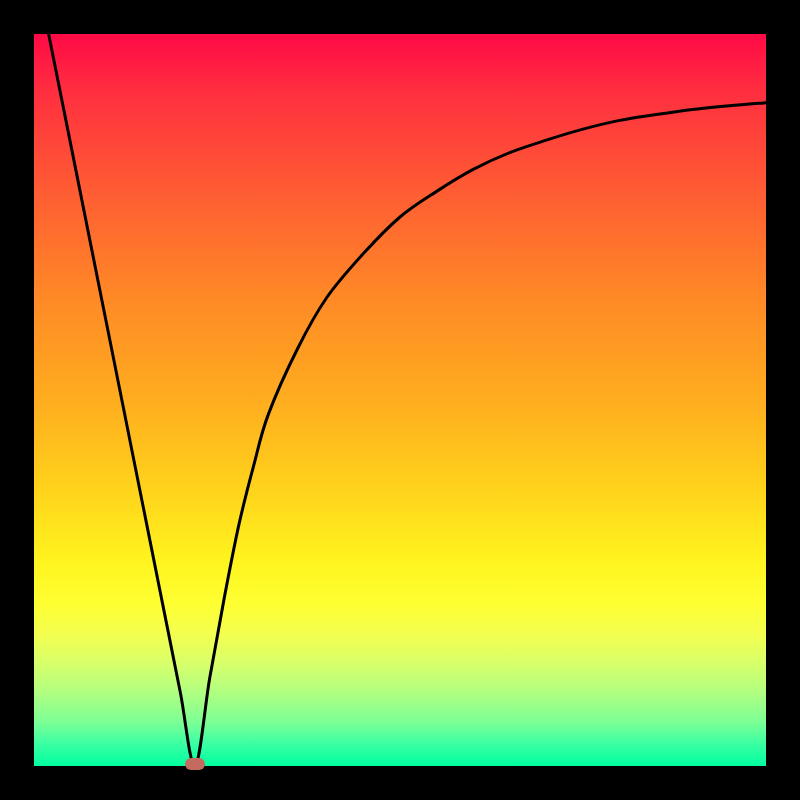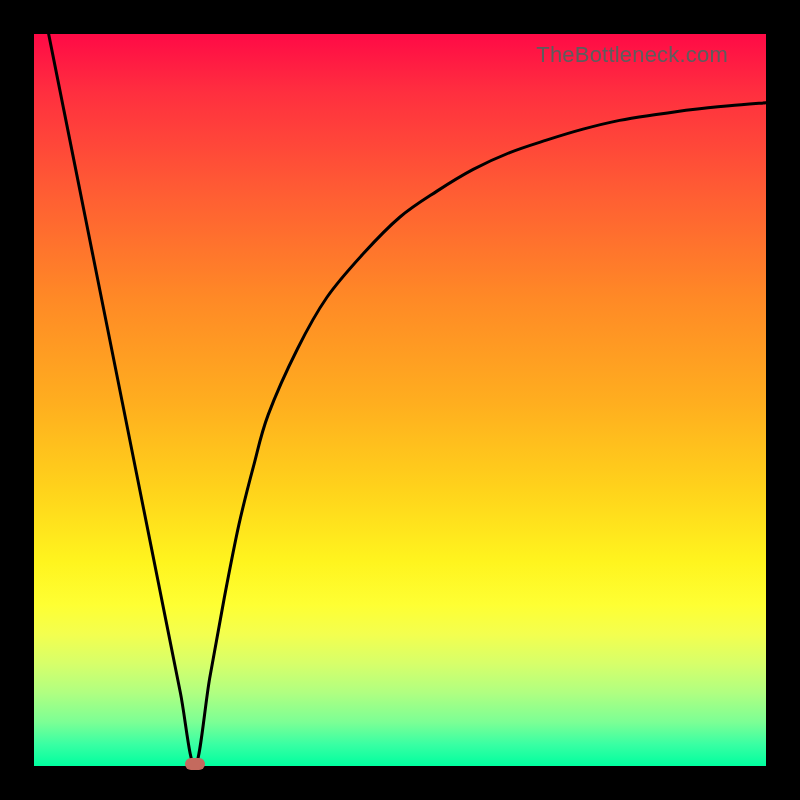--- a/index.html
+++ b/index.html
@@ -57,19 +57,18 @@
     height: 12px;
     background: #c46a5e;
     border-radius: 6px / 6px;
   }
 </style>
 </head>
 <body>
 
 <div class="wrapper">
   <div class="plot">
-    <div class="attribution">TheBottleneck.com</div>
     <svg class="curve" viewBox="0 0 732 732" preserveAspectRatio="none">
       <path d="M 14.64 0 C 17.080000000000002 12.199999999999989, 24.400000000000002 48.79999999999994, 29.28 73.19999999999993 C 34.160000000000004 97.59999999999992, 39.04 121.99999999999996, 43.92 146.39999999999998 C 48.800000000000004 170.79999999999998, 53.68 195.20000000000002, 58.56 219.60000000000002 C 63.440000000000005 244.00000000000003, 68.32000000000001 268.40000000000003, 73.2 292.8 C 78.08 317.2, 82.96000000000001 341.6, 87.84 366 C 92.72 390.4, 97.60000000000001 414.8, 102.48 439.2 C 107.36 463.59999999999997, 112.24000000000001 488, 117.12 512.4 C 122 536.8, 126.88 561.2, 131.76 585.6 C 136.64 610, 141.52 634.4, 146.4 658.8 C 151.28 683.1999999999999, 156.16 734.44, 161.04 732 C 165.92 729.56, 170.8 672.22, 175.68 644.16 C 180.56 616.0999999999999, 185.44 589.26, 190.32 563.64 C 195.2 538.02, 200.08 512.4, 204.96 490.44 C 209.84 468.48, 214.72 450.18, 219.6 431.88 C 224.48 413.58, 226.92000000000002 400.15999999999997, 234.24 380.64 C 241.56 361.12, 253.76 334.28000000000003, 263.52 314.76000000000005 C 273.28 295.24000000000007, 281.82 279.38, 292.8 263.52 C 303.78000000000003 247.65999999999997, 317.20000000000005 233.02, 329.40000000000003 219.60000000000002 C 341.6 206.18000000000004, 353.8 193.37, 366 183 C 378.2 172.63, 390.40000000000003 165.30999999999997, 402.6 157.38 C 414.8 149.45000000000002, 427 141.88600000000005, 439.2 135.42000000000007 C 451.4 128.9540000000001, 463.6 123.46400000000007, 475.8 118.58400000000006 C 488 113.70400000000005, 500.2 110.044, 512.4 106.13999999999999 C 524.6 102.23599999999998, 536.8 98.45399999999997, 549 95.15999999999997 C 561.2 91.86599999999997, 573.4000000000001 88.81599999999997, 585.6 86.37599999999998 C 597.8 83.93599999999998, 609.9999999999999 82.34999999999998, 622.1999999999999 80.51999999999998 C 634.4 78.68999999999998, 646.6 76.85999999999996, 658.8000000000001 75.39599999999996 C 671.0000000000001 73.93199999999996, 683.2 72.83399999999996, 695.4 71.73599999999999 C 707.5999999999999 70.63800000000002, 725.9 69.29600000000009, 732 68.8080000000001" fill="none" stroke="#000" stroke-width="3" stroke-linejoin="round" stroke-linecap="round" id="curvePath"></path>
     </svg>
     <div class="marker" id="minMarker" style="left: 151.04px; top: 724px;"></div>
   </div>
 </div>
 
 </body></html>

